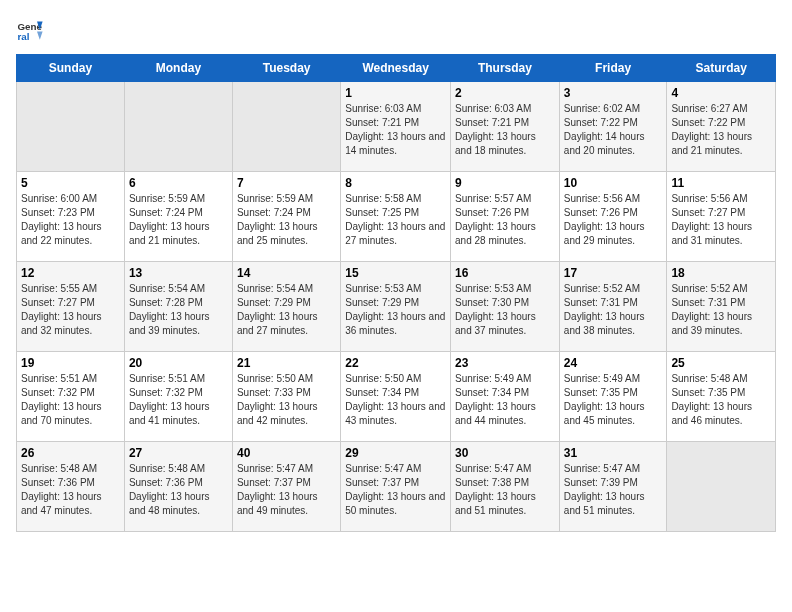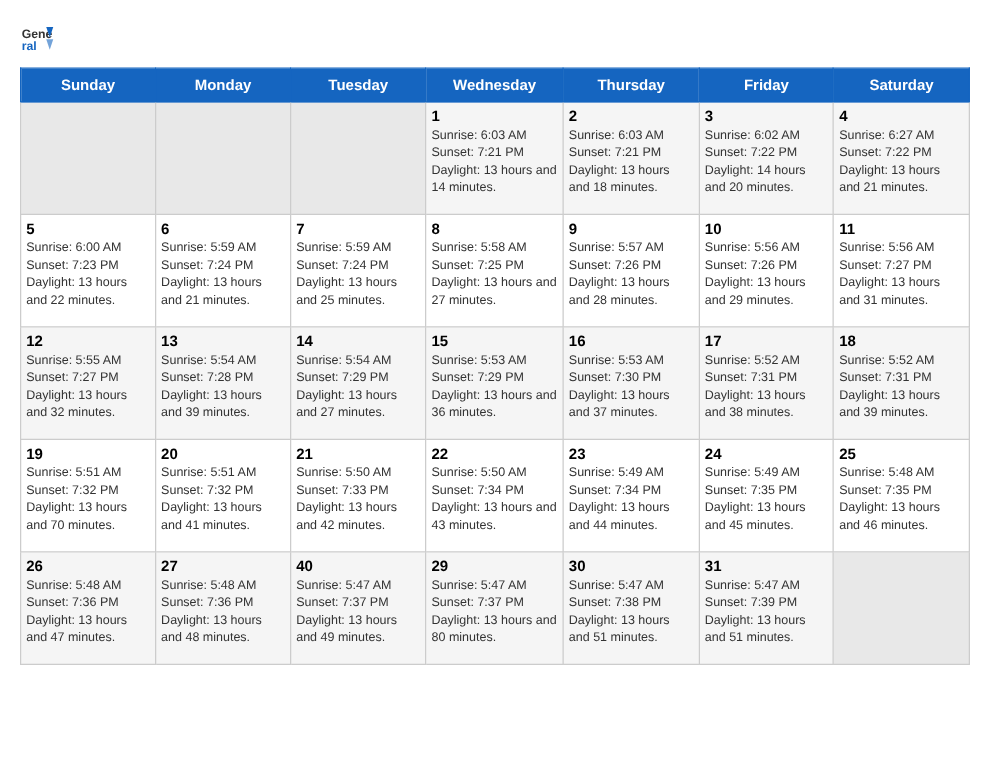--- a/index.html
+++ b/index.html
@@ -292,21 +292,21 @@
         <td>
         <span class="day-num">40</span>
         <span class="day-detail">Sunrise: 5:47 AM</span><br>
         <span class="day-detail">Sunset: 7:37 PM</span><br>
         <span class="day-detail">Daylight: 13 hours and 49 minutes.</span>
       </td>
         <td>
         <span class="day-num">29</span>
         <span class="day-detail">Sunrise: 5:47 AM</span><br>
         <span class="day-detail">Sunset: 7:37 PM</span><br>
-        <span class="day-detail">Daylight: 13 hours and 80 minutes.</span>
+        <span class="day-detail">Daylight: 13 hours and 50 minutes.</span>
       </td>
         <td>
         <span class="day-num">30</span>
         <span class="day-detail">Sunrise: 5:47 AM</span><br>
         <span class="day-detail">Sunset: 7:38 PM</span><br>
         <span class="day-detail">Daylight: 13 hours and 51 minutes.</span>
       </td>
         <td>
         <span class="day-num">31</span>
         <span class="day-detail">Sunrise: 5:47 AM</span><br>

